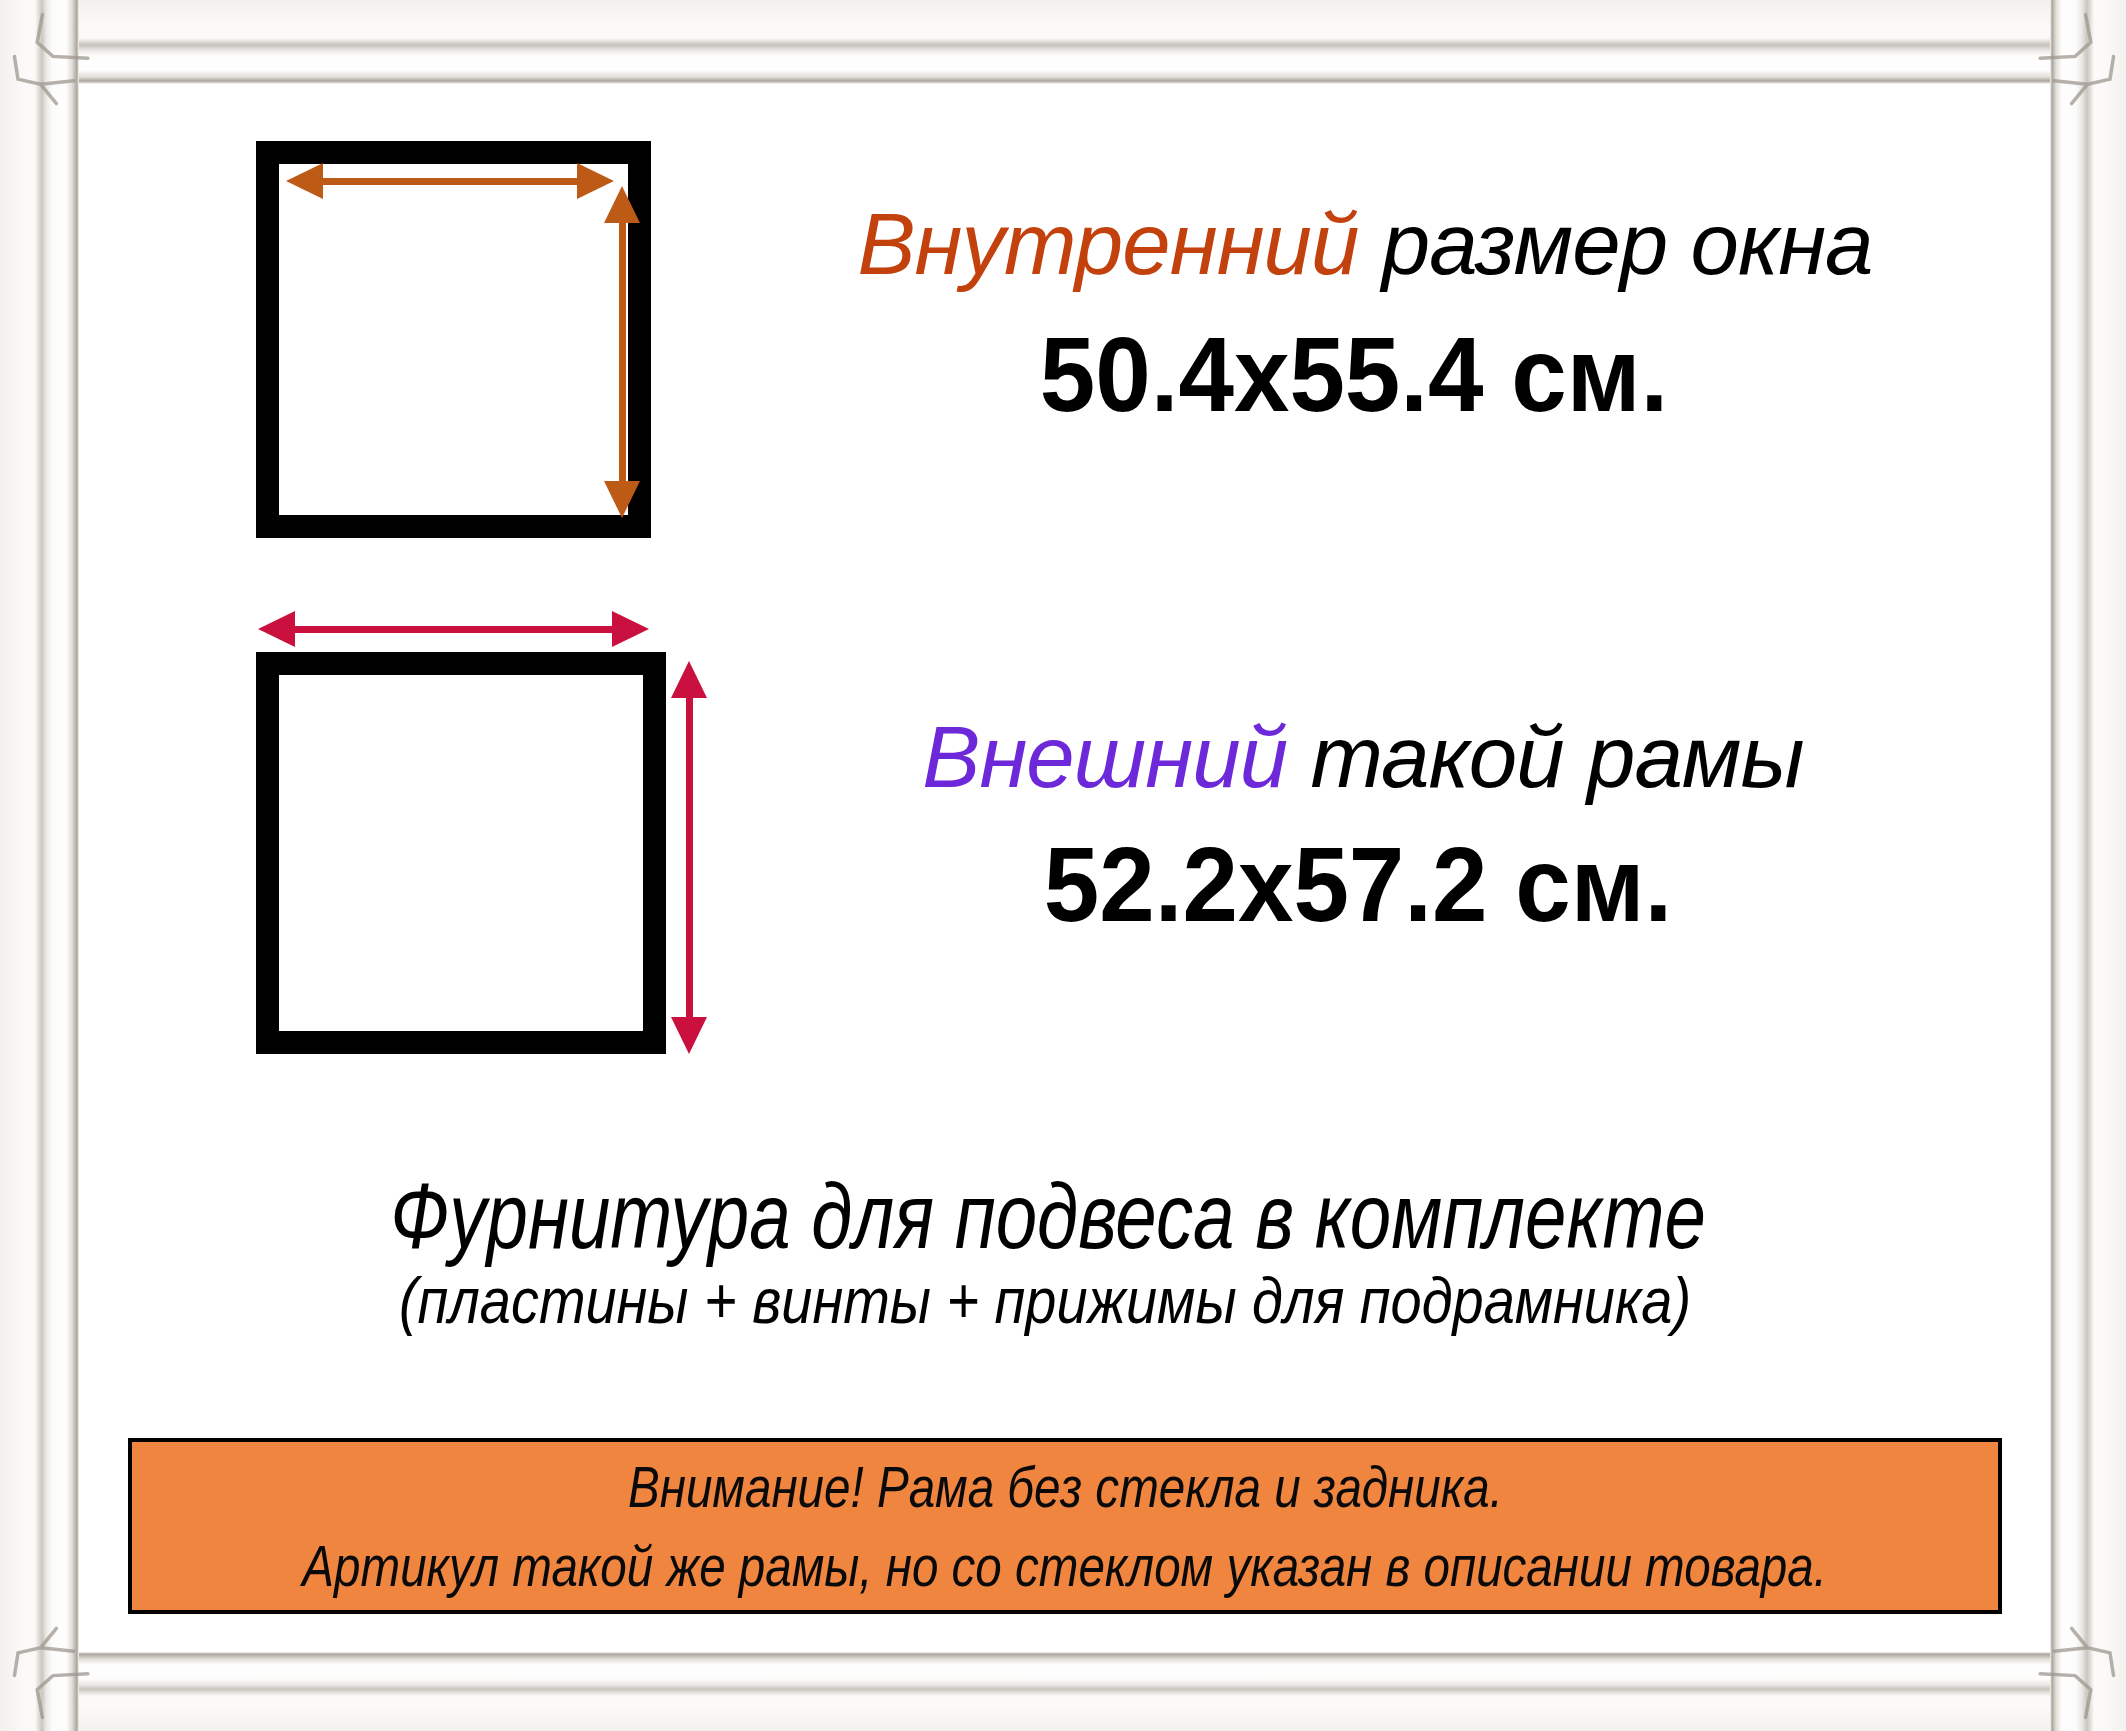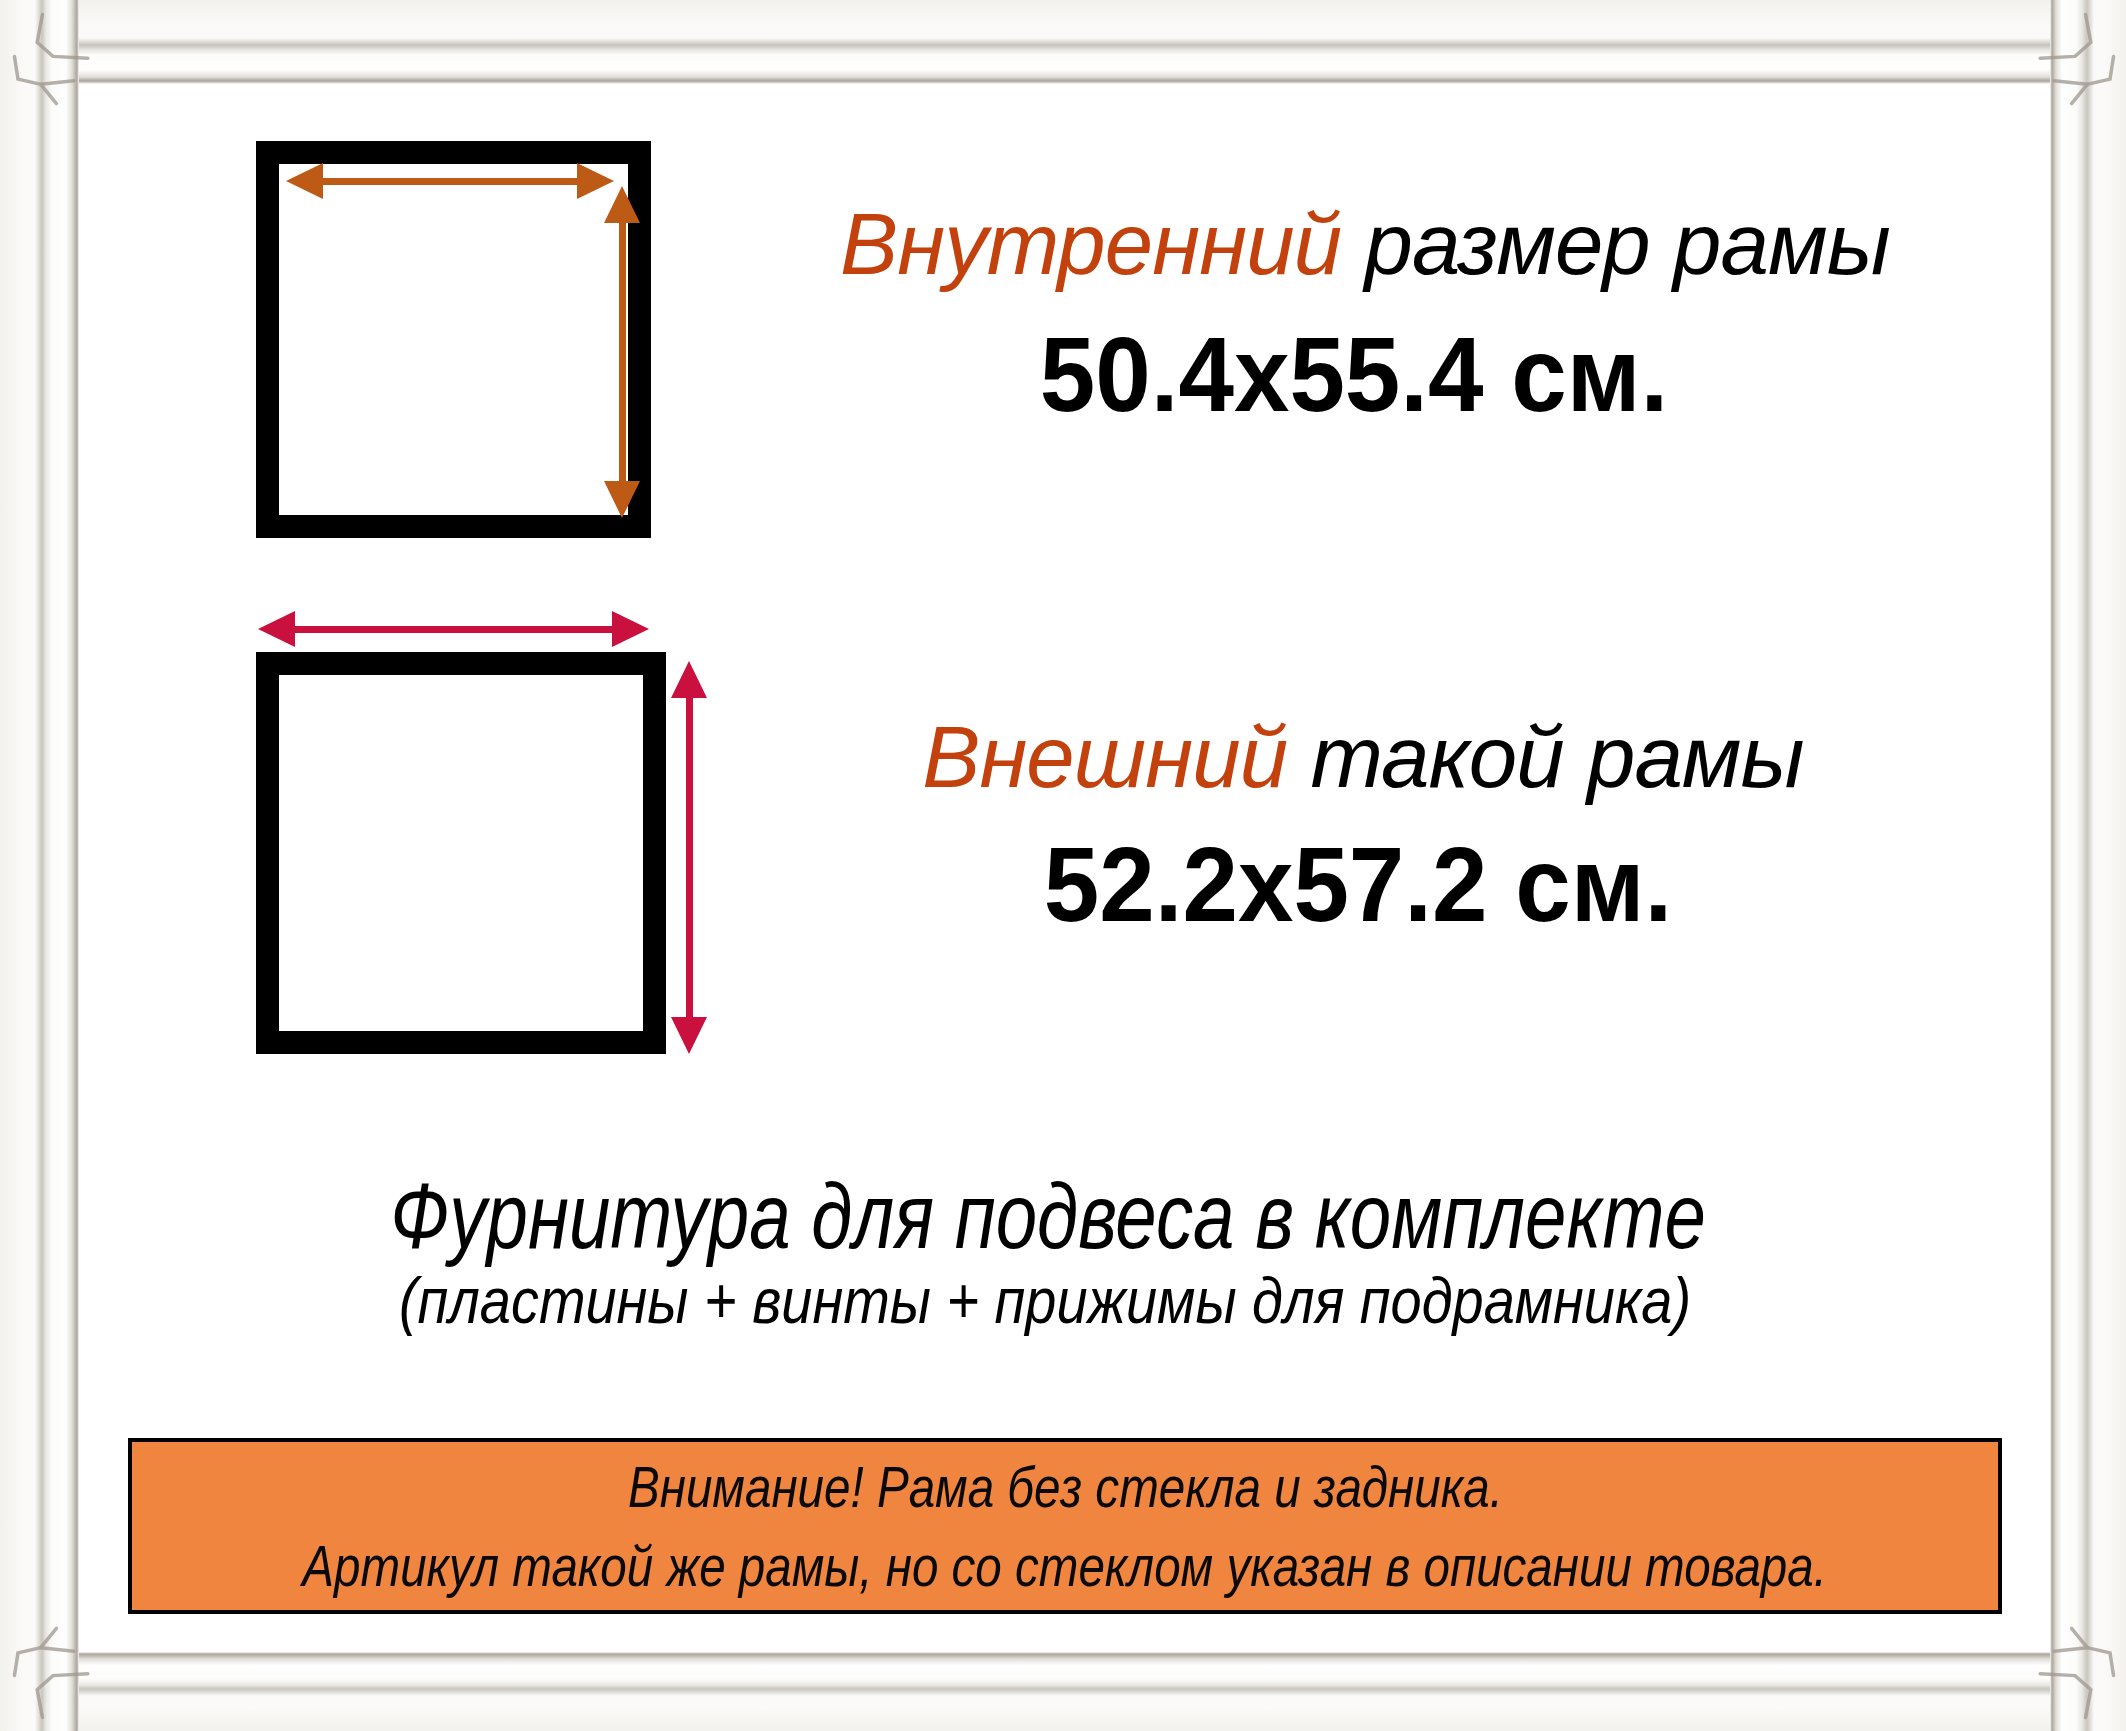--- a/index.html
+++ b/index.html
@@ -100,24 +100,24 @@
     </div>
 
   <div class="sq" style="left:256px;top:652px;width:410px;height:402px;"></div>
   <div class="arr arr-h red" style="left:258px;top:611px;width:391px;height:37px;">
       <span class="shaft"></span>
     </div>
   <div class="arr arr-v red" style="left:671px;top:661px;width:37px;height:393px;">
       <span class="shaft"></span>
     </div>
 
-  <div class="txt lbl center" style="left:1365px;top:243px;"><span style="color:#c2410c;">Внутренний</span><span> размер рамы</span></div>
+  <div class="txt lbl center" style="left:1365px;top:243px;"><span style="color:#c2410c;">Внутренний</span><span> размер окна</span></div>
   <div class="txt val" style="left:1354px;top:374px;">50.4x55.4 см.</div>
 
-  <div class="txt lbl center" style="left:1363px;top:756px;"><span style="color:#c2410c;">Внешний</span><span> такой рамы</span></div>
+  <div class="txt lbl center" style="left:1363px;top:756px;"><span style="color:#6d28d9;">Внешний</span><span> такой рамы</span></div>
   <div class="txt val" style="left:1358px;top:884px;">52.2x57.2 см.</div>
 
   <div class="txt mid1" style="left:1048px;top:1216px;">Фурнитура для подвеса в комплекте</div>
   <div class="txt mid2" style="left:1045px;top:1300px;">(пластины + винты + прижимы для подрамника)</div>
 
   <div class="banner">
     <div class="bline">Внимание! Рама без стекла и задника.</div>
     <div class="bline">Артикул такой же рамы, но со стеклом указан в описании товара.</div>
   </div>
 

